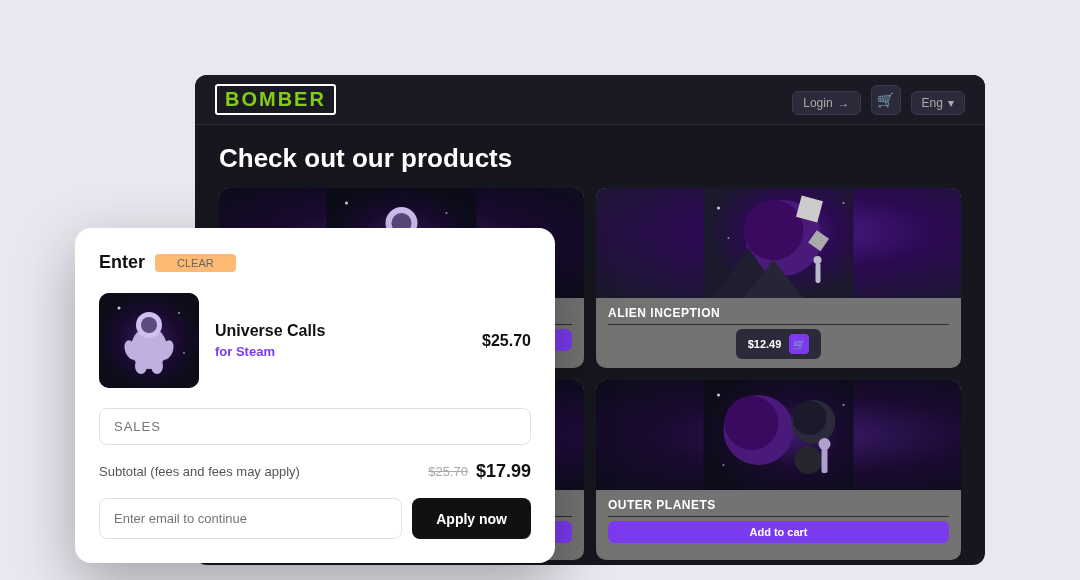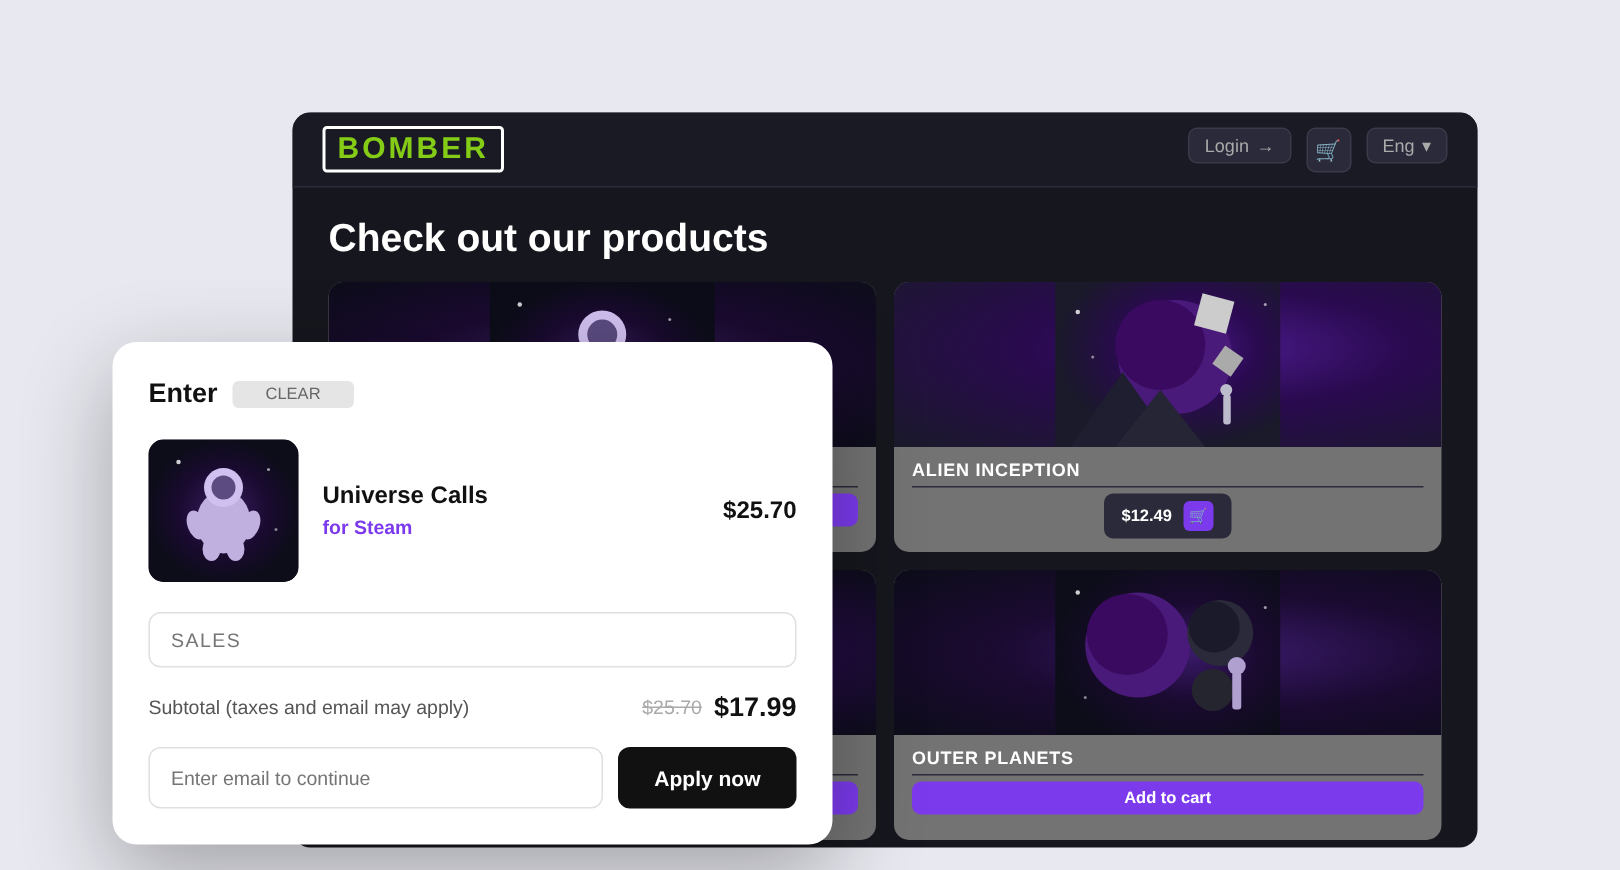--- a/index.html
+++ b/index.html
@@ -39,21 +39,21 @@
       font-weight: 900;
       font-size: 20px;
       letter-spacing: 2px;
       text-transform: uppercase;
       border: 2px solid white;
       padding: 2px 8px;
       border-radius: 3px;
     }
     .header-right {
       display: flex;
-      align-items: flex-start;
+      align-items: flex-end;
       gap: 10px;
     }
     .header-btn {
       background: #2a2a3a;
       border: 1px solid #3a3a4a;
       color: #aaa;
       padding: 4px 10px;
       border-radius: 6px;
       font-size: 12px;
       cursor: pointer;
@@ -212,21 +212,21 @@
       align-items: center;
       gap: 10px;
       margin-bottom: 20px;
     }
     .cart-title {
       font-size: 18px;
       font-weight: 700;
       color: #111;
     }
     .clear-btn {
-      background: #e5e5e5;
+      background: #fdba74;
       border: none;
       color: #666;
       font-size: 11px;
       padding: 3px 22px;
       border-radius: 4px;
       cursor: pointer;
     }
 
     .cart-item {
       display: flex;
@@ -554,21 +554,21 @@
       <div class="cart-item-platform">for Steam</div>
     </div>
     <div class="cart-item-price">$25.70</div>
   </div>
 
   <div class="promo-section">
     <input class="promo-input" type="text" placeholder="SALES" style="">
   </div>
 
   <div class="subtotal-row">
-    <span class="subtotal-label">Subtotal (taxes and email may apply)</span>
+    <span class="subtotal-label">Subtotal (fees and fees may apply)</span>
     <div class="subtotal-prices">
       <span class="price-original">$25.70</span>
       <span class="price-discounted">$17.99</span>
     </div>
   </div>
 
   <div class="email-section">
     <input class="email-input" type="email" placeholder="Enter email to continue" style="">
     <button class="order-btn">Apply now</button>
   </div>

